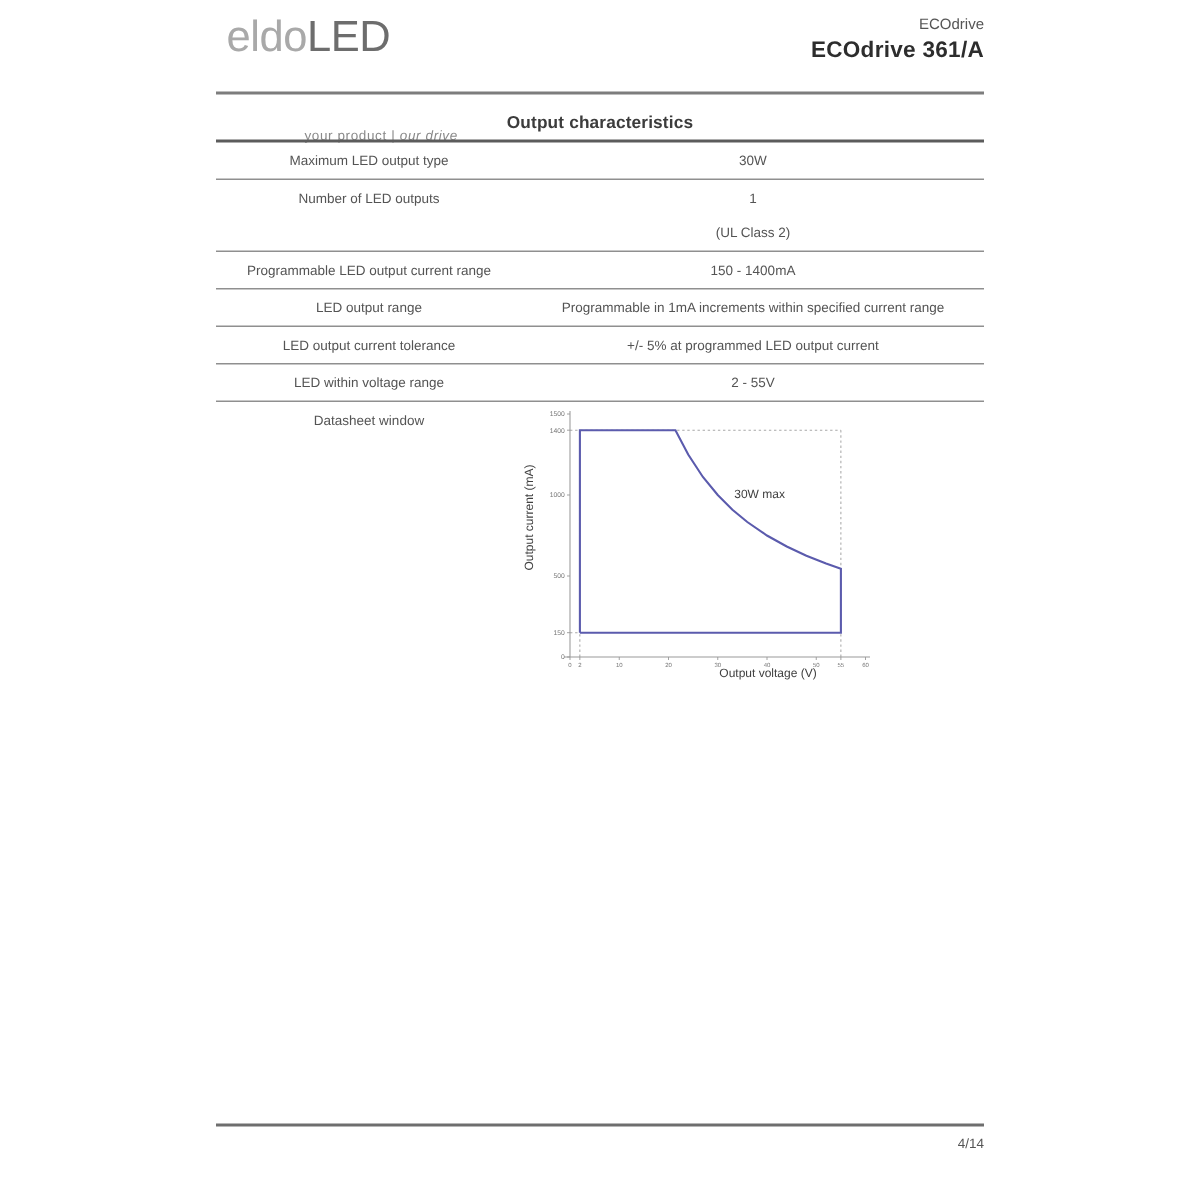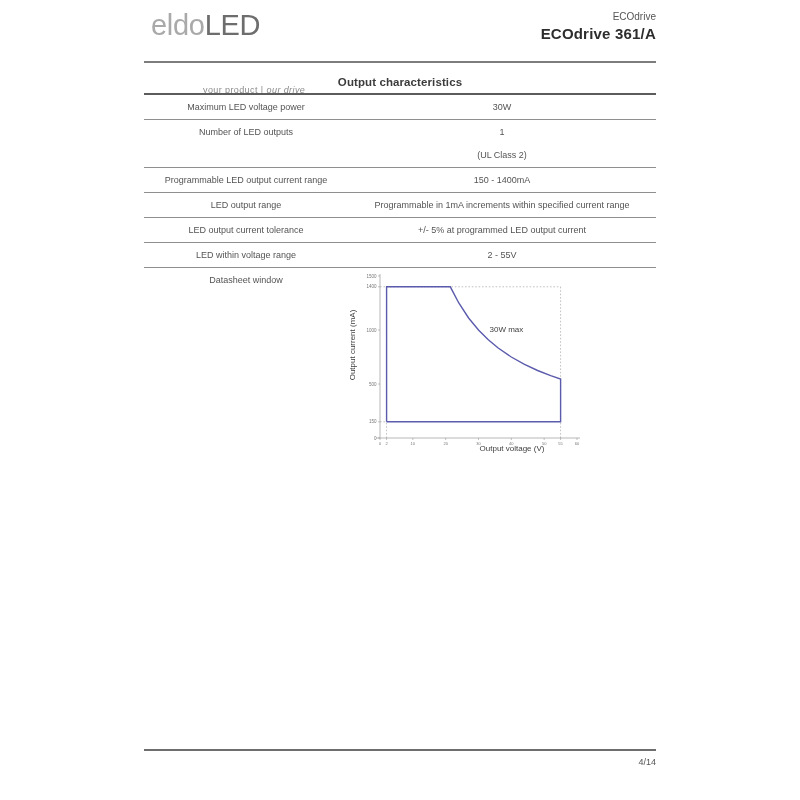--- a/index.html
+++ b/index.html
@@ -46,21 +46,21 @@
   </div>
   <div class="doc-type">ECOdrive</div>
   <div class="product-title">ECOdrive 361/A</div>
   <div class="header-rule"></div>
 
   <div class="section">
     <h2 class="section-title">Output characteristics</h2>
     <div class="title-rule"></div>
 
     <div class="spec-row">
-      <div class="spec-label">Maximum LED voltage power</div>
+      <div class="spec-label">Maximum LED output type</div>
       <div class="spec-value">30W</div>
     </div>
 
     <div class="spec-row">
       <div class="spec-label">Number of LED outputs</div>
       <div class="spec-value">
         <div>1</div>
         <div class="value-note">(UL Class 2)</div>
       </div>
     </div>

